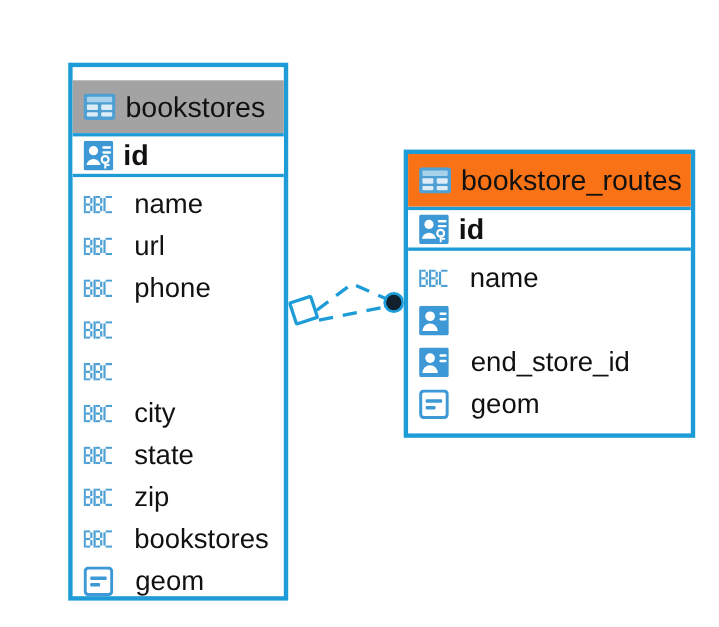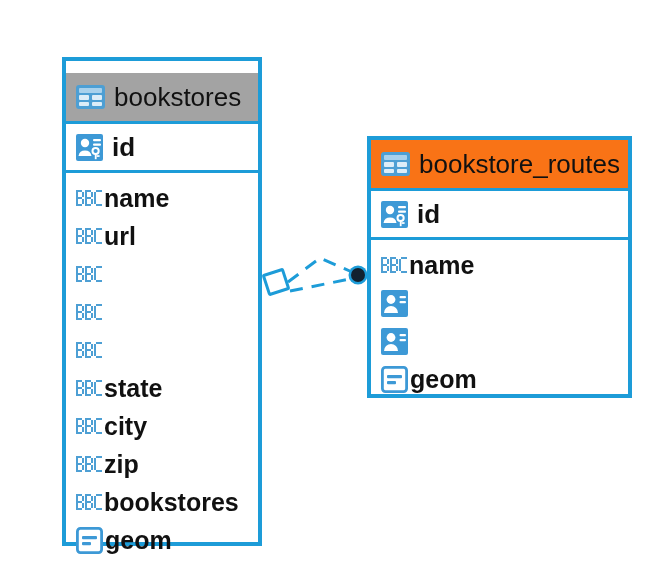--- a/index.html
+++ b/index.html
@@ -29,40 +29,39 @@
     color:#111111;
     white-space:nowrap;
   }
   .entity-header.orange{background:#a3a3a3;margin-top:12px;}
   .entity-header.gray{background:#f97316;}
 
   .pk-row{
     display:flex;align-items:center;
     gap:9px;
     padding:0 10px;
-    height:52px;
+    height:40px;
     box-sizing:border-box;
     font-size:26px;
     font-weight:bold;
     color:#111111;
     border-top:3px solid #1D9CD8;
     border-bottom:3px solid #1D9CD8;
     background:#ffffff;
   }
   .field-list{padding:6px 0 8px 0;}
   .field-row{
     display:flex;align-items:center;
-    gap:2px;
+    gap:20px;
     padding:0 10px;
     height:38px;
     box-sizing:border-box;
     font-size:25px;
     color:#111111;
     white-space:nowrap;
-    font-weight:bold;
   }
 
   
   .ico{flex:0 0 auto;display:block;}
   .ico-abc{width:26px;height:16px;}
   .ico-sq{width:27px;height:27px;}
   .ico-tbl{width:29px;height:24px;}
 
   
   #connector{position:absolute;left:0;top:0;width:654px;height:570px;pointer-events:none;}
@@ -177,64 +176,88 @@
               <rect x="11" y="0" width="4" height="2"></rect>
             <rect x="15" y="2" width="2" height="5"></rect>
               <rect x="11" y="7" width="4" height="2"></rect>
             <rect x="15" y="9" width="2" height="5"></rect>
               <rect x="11" y="14" width="4" height="2"></rect>
             <rect x="18" y="2" width="2" height="12"></rect>
               <rect x="20" y="0" width="6" height="2"></rect>
             <rect x="20" y="14" width="6" height="2"></rect>
           </g>
         </svg>
-      </div>
-
-      <div class="field-row">
-        <svg class="ico ico-abc" viewBox="0 0 26 16">
-          <g fill="#4D9FD4">
-            <rect x="0" y="0" width="2" height="16"></rect>
-              <rect x="2" y="0" width="4" height="2"></rect>
-            <rect x="6" y="2" width="2" height="5"></rect>
-              <rect x="2" y="7" width="4" height="2"></rect>
-            <rect x="6" y="9" width="2" height="5"></rect>
-              <rect x="2" y="14" width="4" height="2"></rect>
-            <rect x="9" y="0" width="2" height="16"></rect>
-              <rect x="11" y="0" width="4" height="2"></rect>
-            <rect x="15" y="2" width="2" height="5"></rect>
-              <rect x="11" y="7" width="4" height="2"></rect>
-            <rect x="15" y="9" width="2" height="5"></rect>
-              <rect x="11" y="14" width="4" height="2"></rect>
-            <rect x="18" y="2" width="2" height="12"></rect>
-              <rect x="20" y="0" width="6" height="2"></rect>
-            <rect x="20" y="14" width="6" height="2"></rect>
-          </g>
-        </svg>
-      </div>
-
-      <div class="field-row">
-        <svg class="ico ico-abc" viewBox="0 0 26 16">
-          <g fill="#4D9FD4">
-            <rect x="0" y="0" width="2" height="16"></rect>
-              <rect x="2" y="0" width="4" height="2"></rect>
-            <rect x="6" y="2" width="2" height="5"></rect>
-              <rect x="2" y="7" width="4" height="2"></rect>
-            <rect x="6" y="9" width="2" height="5"></rect>
-              <rect x="2" y="14" width="4" height="2"></rect>
-            <rect x="9" y="0" width="2" height="16"></rect>
-              <rect x="11" y="0" width="4" height="2"></rect>
-            <rect x="15" y="2" width="2" height="5"></rect>
-              <rect x="11" y="7" width="4" height="2"></rect>
-            <rect x="15" y="9" width="2" height="5"></rect>
-              <rect x="11" y="14" width="4" height="2"></rect>
-            <rect x="18" y="2" width="2" height="12"></rect>
-              <rect x="20" y="0" width="6" height="2"></rect>
-            <rect x="20" y="14" width="6" height="2"></rect>
-          </g>
-        </svg>
+        <span>phone</span>
+      </div>
+
+      <div class="field-row">
+        <svg class="ico ico-abc" viewBox="0 0 26 16">
+          <g fill="#4D9FD4">
+            <rect x="0" y="0" width="2" height="16"></rect>
+              <rect x="2" y="0" width="4" height="2"></rect>
+            <rect x="6" y="2" width="2" height="5"></rect>
+              <rect x="2" y="7" width="4" height="2"></rect>
+            <rect x="6" y="9" width="2" height="5"></rect>
+              <rect x="2" y="14" width="4" height="2"></rect>
+            <rect x="9" y="0" width="2" height="16"></rect>
+              <rect x="11" y="0" width="4" height="2"></rect>
+            <rect x="15" y="2" width="2" height="5"></rect>
+              <rect x="11" y="7" width="4" height="2"></rect>
+            <rect x="15" y="9" width="2" height="5"></rect>
+              <rect x="11" y="14" width="4" height="2"></rect>
+            <rect x="18" y="2" width="2" height="12"></rect>
+              <rect x="20" y="0" width="6" height="2"></rect>
+            <rect x="20" y="14" width="6" height="2"></rect>
+          </g>
+        </svg>
+      </div>
+
+      <div class="field-row">
+        <svg class="ico ico-abc" viewBox="0 0 26 16">
+          <g fill="#4D9FD4">
+            <rect x="0" y="0" width="2" height="16"></rect>
+              <rect x="2" y="0" width="4" height="2"></rect>
+            <rect x="6" y="2" width="2" height="5"></rect>
+              <rect x="2" y="7" width="4" height="2"></rect>
+            <rect x="6" y="9" width="2" height="5"></rect>
+              <rect x="2" y="14" width="4" height="2"></rect>
+            <rect x="9" y="0" width="2" height="16"></rect>
+              <rect x="11" y="0" width="4" height="2"></rect>
+            <rect x="15" y="2" width="2" height="5"></rect>
+              <rect x="11" y="7" width="4" height="2"></rect>
+            <rect x="15" y="9" width="2" height="5"></rect>
+              <rect x="11" y="14" width="4" height="2"></rect>
+            <rect x="18" y="2" width="2" height="12"></rect>
+              <rect x="20" y="0" width="6" height="2"></rect>
+            <rect x="20" y="14" width="6" height="2"></rect>
+          </g>
+        </svg>
+      </div>
+
+      <div class="field-row">
+        <svg class="ico ico-abc" viewBox="0 0 26 16">
+          <g fill="#4D9FD4">
+            <rect x="0" y="0" width="2" height="16"></rect>
+              <rect x="2" y="0" width="4" height="2"></rect>
+            <rect x="6" y="2" width="2" height="5"></rect>
+              <rect x="2" y="7" width="4" height="2"></rect>
+            <rect x="6" y="9" width="2" height="5"></rect>
+              <rect x="2" y="14" width="4" height="2"></rect>
+            <rect x="9" y="0" width="2" height="16"></rect>
+              <rect x="11" y="0" width="4" height="2"></rect>
+            <rect x="15" y="2" width="2" height="5"></rect>
+              <rect x="11" y="7" width="4" height="2"></rect>
+            <rect x="15" y="9" width="2" height="5"></rect>
+              <rect x="11" y="14" width="4" height="2"></rect>
+            <rect x="18" y="2" width="2" height="12"></rect>
+              <rect x="20" y="0" width="6" height="2"></rect>
+            <rect x="20" y="14" width="6" height="2"></rect>
+          </g>
+        </svg>
+        <span>city</span>
       </div>
 
       <div class="field-row">
         <svg class="ico ico-abc" viewBox="0 0 26 16">
           <g fill="#4D9FD4">
             <rect x="0" y="0" width="2" height="16"></rect>
               <rect x="2" y="0" width="4" height="2"></rect>
             <rect x="6" y="2" width="2" height="5"></rect>
               <rect x="2" y="7" width="4" height="2"></rect>
             <rect x="6" y="9" width="2" height="5"></rect>
@@ -244,43 +267,20 @@
             <rect x="15" y="2" width="2" height="5"></rect>
               <rect x="11" y="7" width="4" height="2"></rect>
             <rect x="15" y="9" width="2" height="5"></rect>
               <rect x="11" y="14" width="4" height="2"></rect>
             <rect x="18" y="2" width="2" height="12"></rect>
               <rect x="20" y="0" width="6" height="2"></rect>
             <rect x="20" y="14" width="6" height="2"></rect>
           </g>
         </svg>
         <span>state</span>
-      </div>
-
-      <div class="field-row">
-        <svg class="ico ico-abc" viewBox="0 0 26 16">
-          <g fill="#4D9FD4">
-            <rect x="0" y="0" width="2" height="16"></rect>
-              <rect x="2" y="0" width="4" height="2"></rect>
-            <rect x="6" y="2" width="2" height="5"></rect>
-              <rect x="2" y="7" width="4" height="2"></rect>
-            <rect x="6" y="9" width="2" height="5"></rect>
-              <rect x="2" y="14" width="4" height="2"></rect>
-            <rect x="9" y="0" width="2" height="16"></rect>
-              <rect x="11" y="0" width="4" height="2"></rect>
-            <rect x="15" y="2" width="2" height="5"></rect>
-              <rect x="11" y="7" width="4" height="2"></rect>
-            <rect x="15" y="9" width="2" height="5"></rect>
-              <rect x="11" y="14" width="4" height="2"></rect>
-            <rect x="18" y="2" width="2" height="12"></rect>
-              <rect x="20" y="0" width="6" height="2"></rect>
-            <rect x="20" y="14" width="6" height="2"></rect>
-          </g>
-        </svg>
-        <span>city</span>
       </div>
 
       <div class="field-row">
         <svg class="ico ico-abc" viewBox="0 0 26 16">
           <g fill="#4D9FD4">
             <rect x="0" y="0" width="2" height="16"></rect>
               <rect x="2" y="0" width="4" height="2"></rect>
             <rect x="6" y="2" width="2" height="5"></rect>
               <rect x="2" y="7" width="4" height="2"></rect>
             <rect x="6" y="9" width="2" height="5"></rect>
@@ -398,20 +398,21 @@
       </div>
 
       <div class="field-row">
         <svg class="ico ico-sq" viewBox="0 0 27 27">
           <rect x="0" y="0" width="27" height="27" rx="2" fill="#3D99D6"></rect>
           <circle cx="10" cy="9.5" r="4.4" fill="#ffffff"></circle>
           <path d="M 3 23 a 7 7 0 0 1 14 0 z" fill="#ffffff"></path>
           <rect x="18.5" y="6" width="6.5" height="2.3" rx="1" fill="#ffffff"></rect>
           <rect x="18.5" y="11" width="6.5" height="2.3" rx="1" fill="#ffffff"></rect>
         </svg>
+        <span>end_store_id</span>
       </div>
 
       <div class="field-row">
         <svg class="ico ico-sq" viewBox="0 0 27 27">
           <rect x="1.4" y="1.4" width="24.2" height="24.2" rx="3" fill="#ffffff" stroke="#3D99D6" stroke-width="2.8"></rect>
           <rect x="6" y="9" width="15" height="3.2" rx="1" fill="#3D99D6"></rect>
           <rect x="6" y="15" width="9" height="3.2" rx="1" fill="#3D99D6"></rect>
         </svg>
         <span>geom</span>
       </div>

